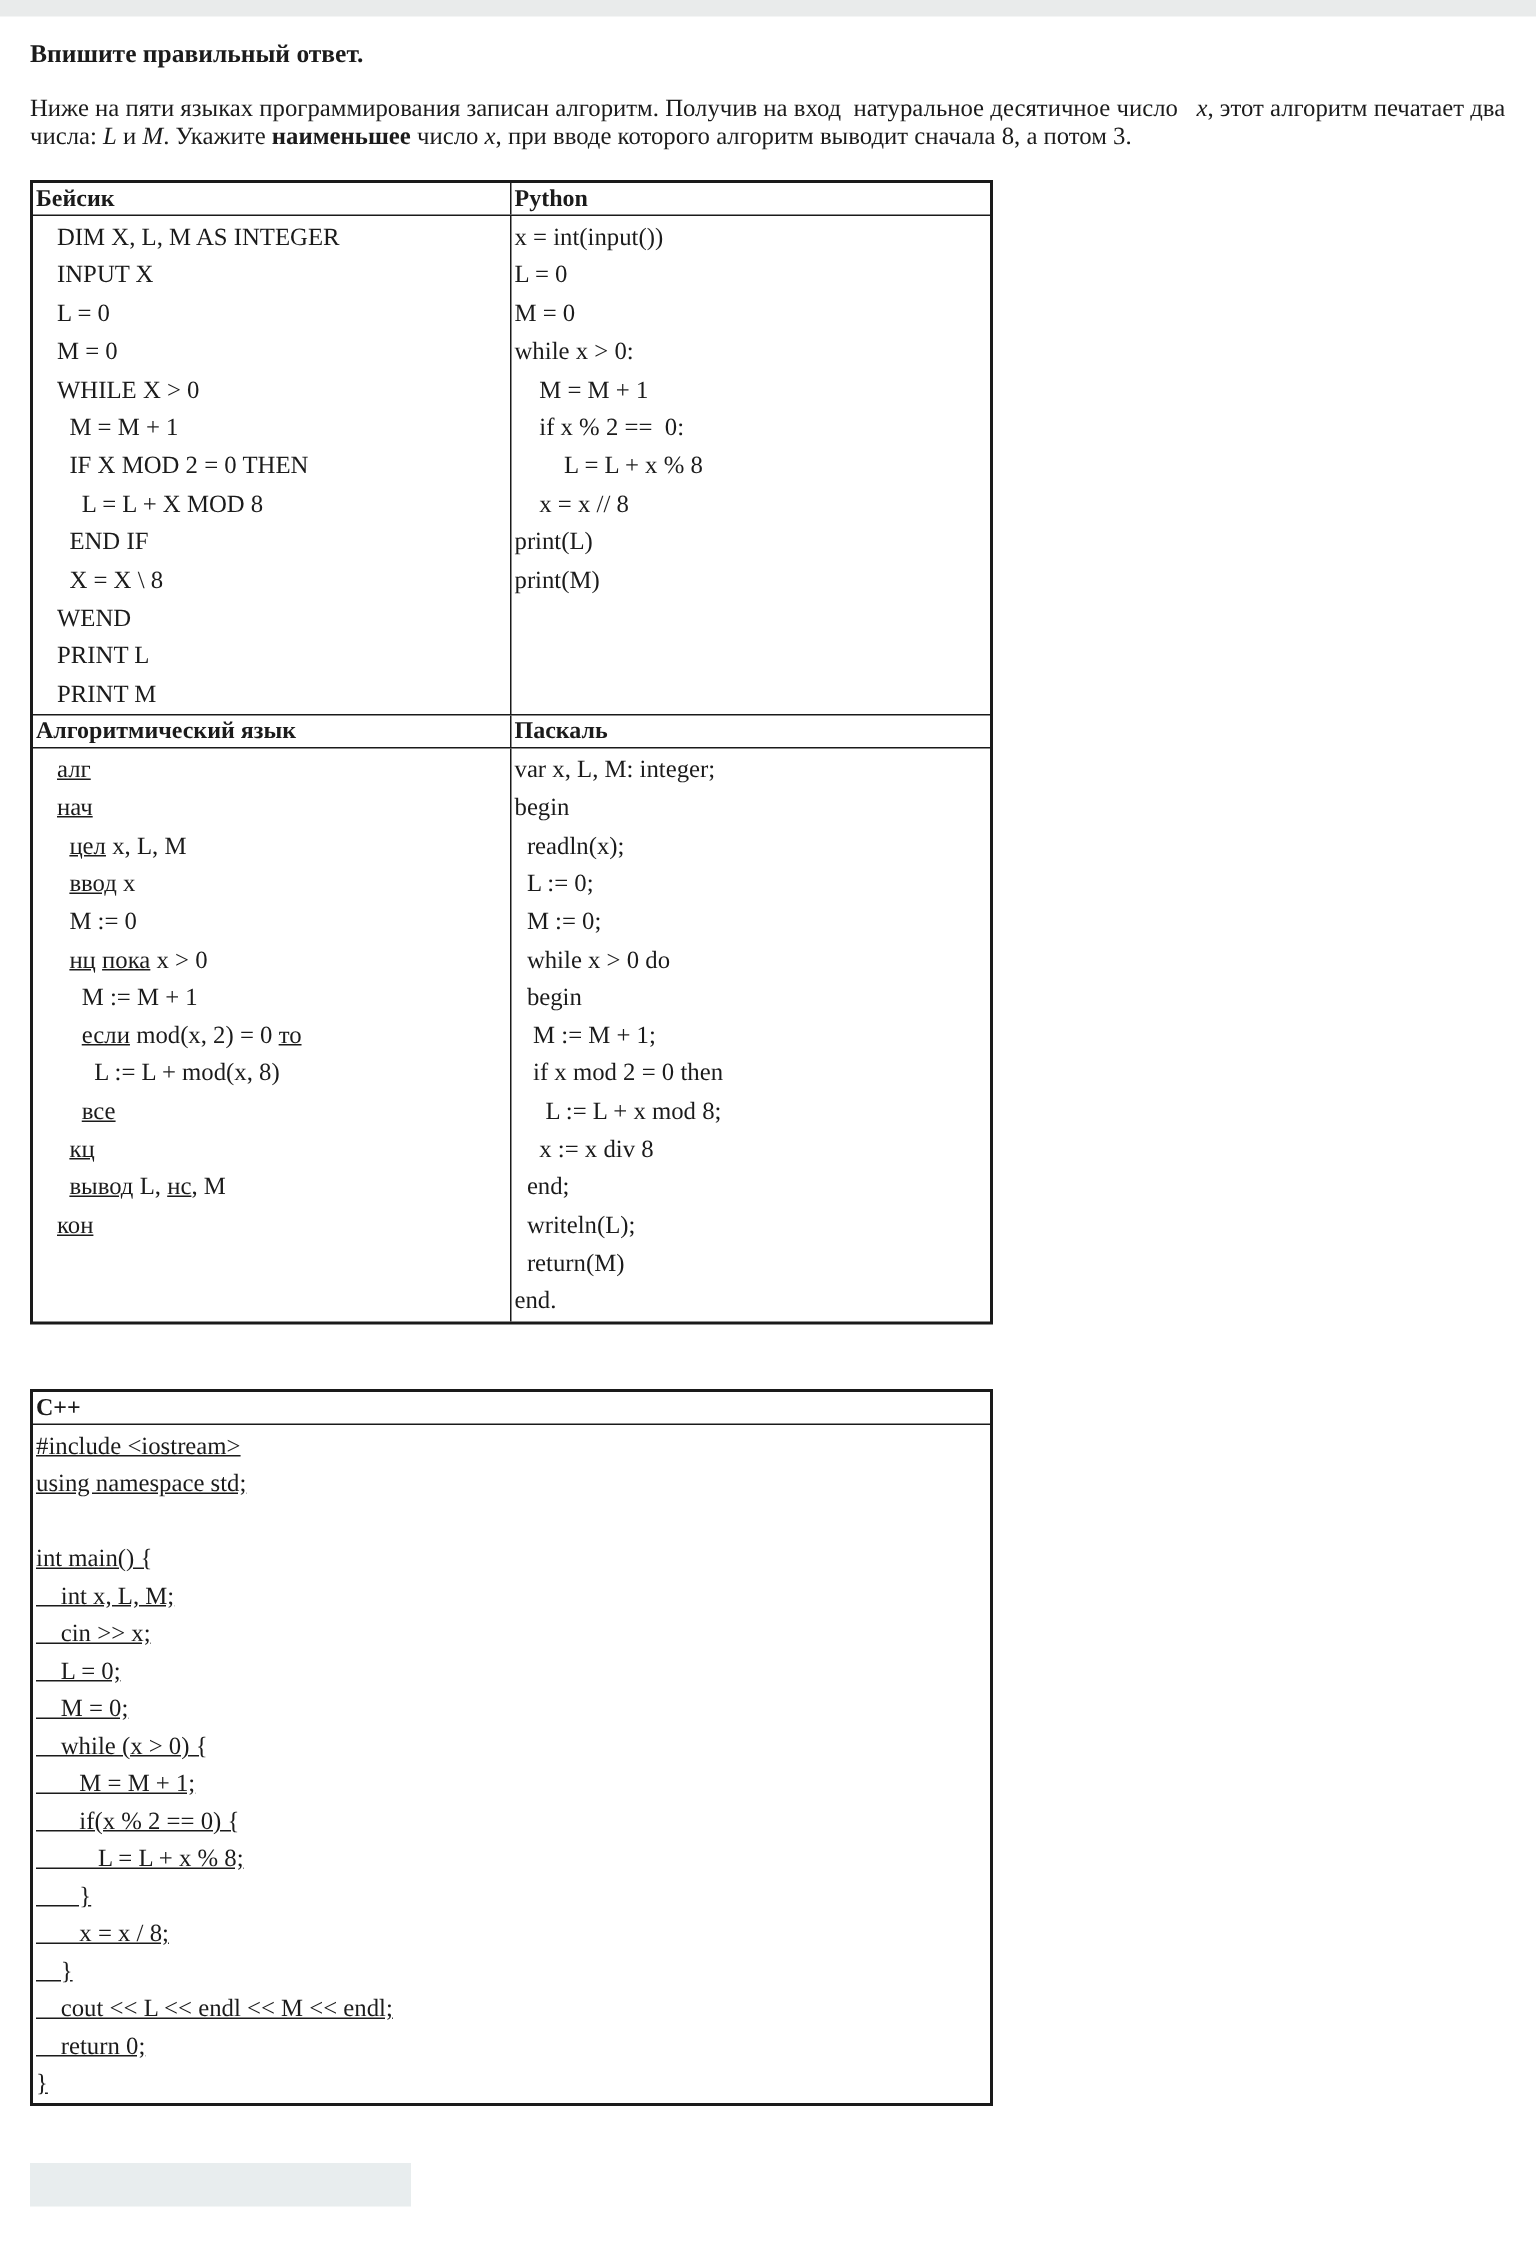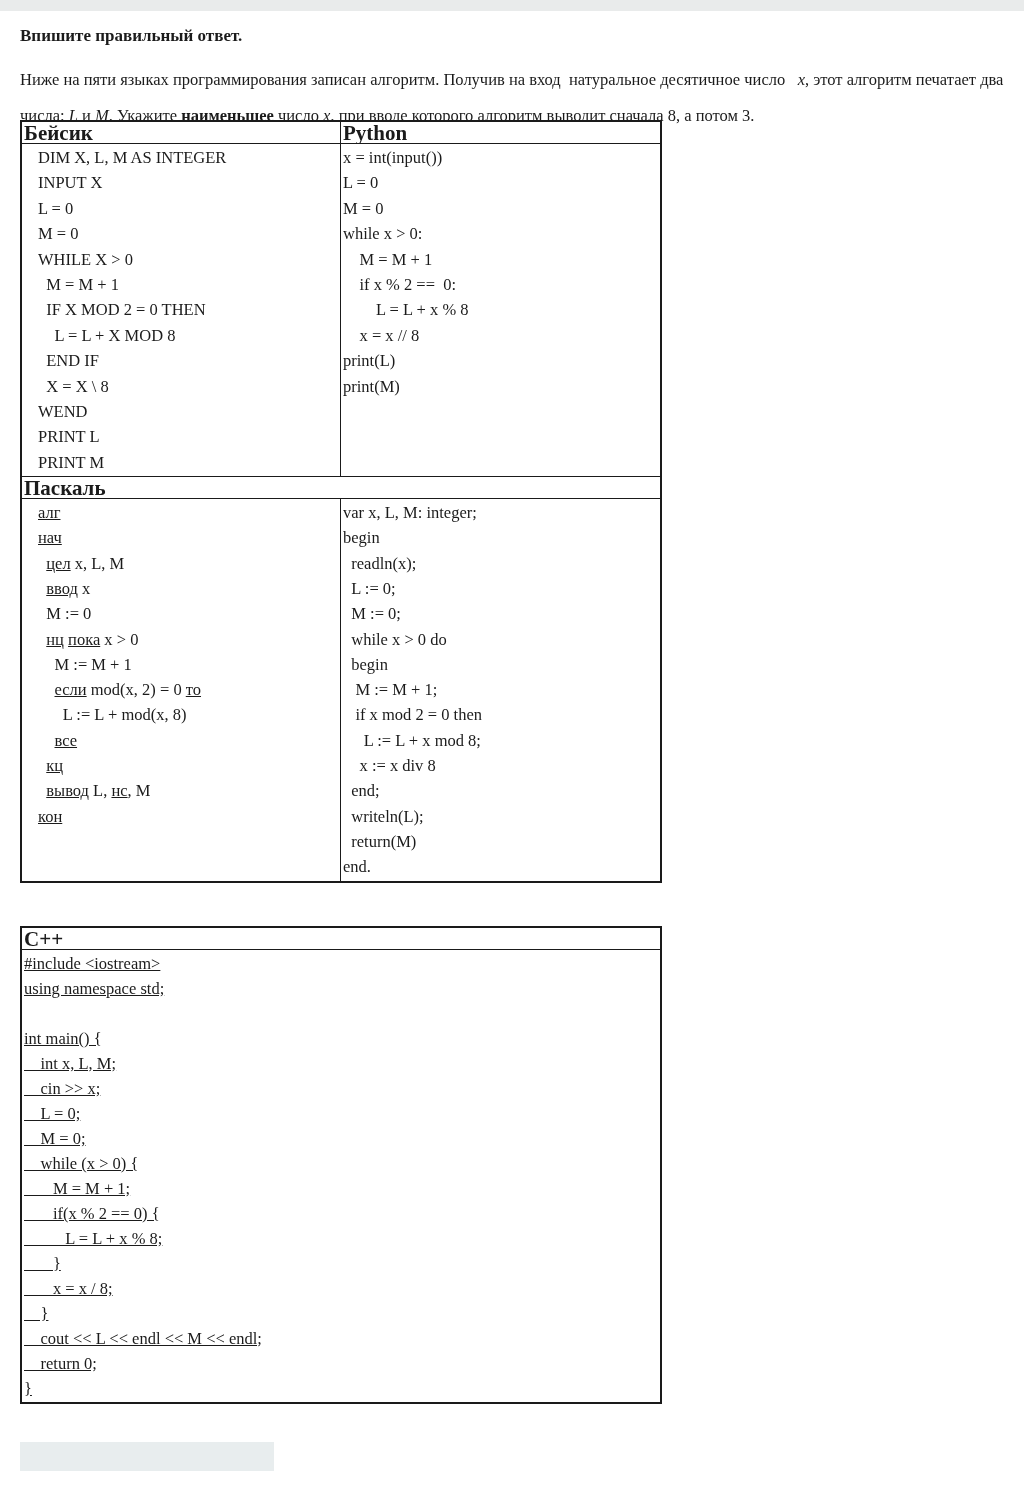--- a/index.html
+++ b/index.html
@@ -28,21 +28,21 @@
     left: 20px;
     font-size: 17px;
     font-weight: bold;
   }
   .intro {
     position: absolute;
     top: 62px;
     left: 20px;
     width: 992px;
     font-size: 16.5px;
-    line-height: 36px;
+    line-height: 19px;
     white-space: pre-wrap;
   }
   .b { font-weight: bold; }
   .i { font-style: italic; }
   .u { text-decoration: underline; }
 
   .tbl {
     position: absolute;
     left: 20px;
     width: 642px;
@@ -62,21 +62,21 @@
   }
   .c1 {
     width: 319px;
     flex: 0 0 319px;
     border-right: 1px solid var(--border, #1a1a1a);
     padding-left: 16px;
   }
   .c2 { flex: 1 1 auto; }
   .cfull { flex: 1 1 auto; }
   .hdr {
-    font-size: 21px;
+    font-size: 16px;
     font-weight: bold;
     height: 21px;
     line-height: 20px;
     padding: 1px 3px 1px 2px;
   }
   .code-line {
     white-space: pre;
   }
   .s1 .code-line { height: 25.4px; line-height: 25.4px; }
   .s2 .code-line { height: 25.3px; line-height: 25.3px; }
@@ -135,20 +135,21 @@
         <div class="code-line">while x &gt; 0:</div>
         <div class="code-line">    M = M + 1</div>
         <div class="code-line">    if x % 2 ==  0:</div>
         <div class="code-line">        L = L + x % 8</div>
         <div class="code-line">    x = x // 8</div>
         <div class="code-line">print(L)</div>
         <div class="code-line">print(M)</div>
       </div>
   </div>
   <div class="tbl-row">
+    <div class="cell c1 hdr">Алгоритмический язык</div>
     <div class="cell c2 hdr">Паскаль</div>
   </div>
   <div class="tbl-row s2">
     <div class="cell c1">
         <div class="code-line"><span class="u">алг</span></div>
         <div class="code-line"><span class="u">нач</span></div>
         <div class="code-line"><span>  </span><span class="u">цел</span><span> x, L, M</span></div>
         <div class="code-line"><span>  </span><span class="u">ввод</span><span> x</span></div>
         <div class="code-line"><span>  M := 0</span></div>
         <div class="code-line"><span>  </span><span class="u">нц</span><span> </span><span class="u">пока</span><span> x &gt; 0</span></div>

